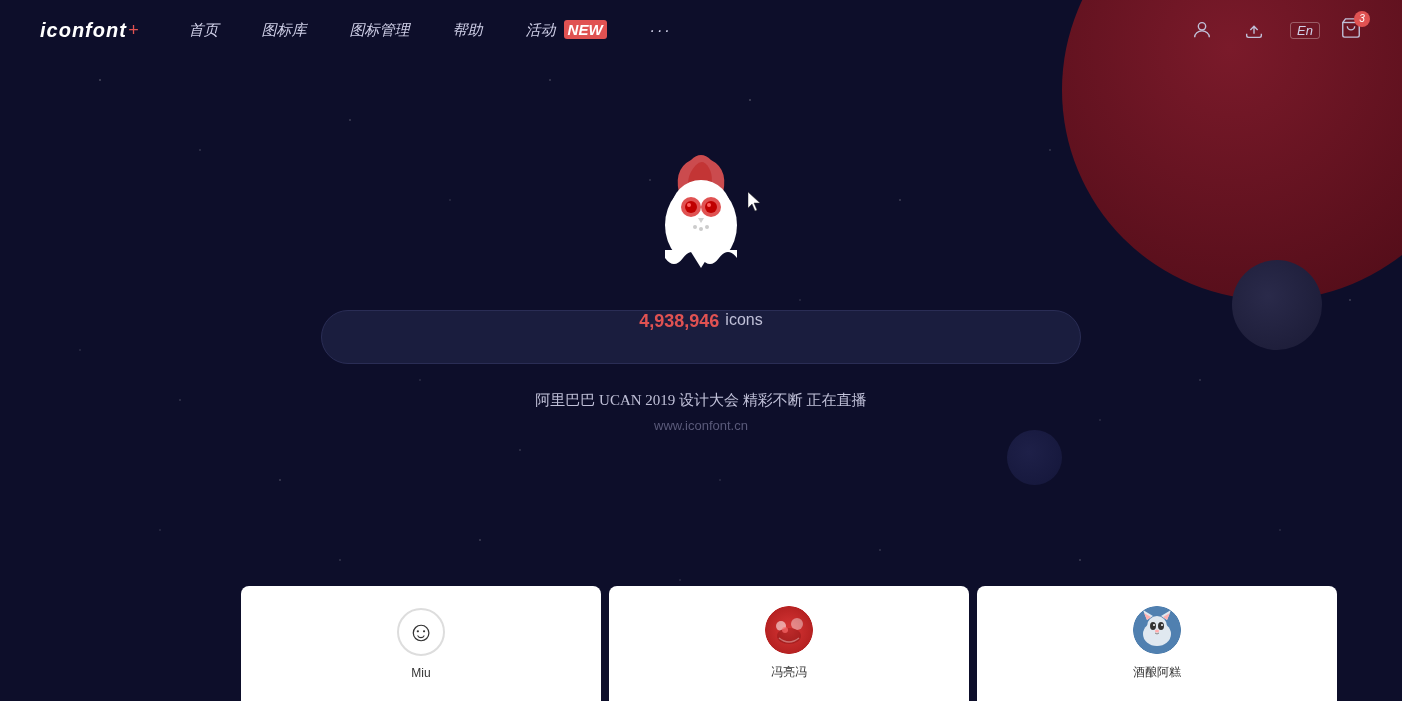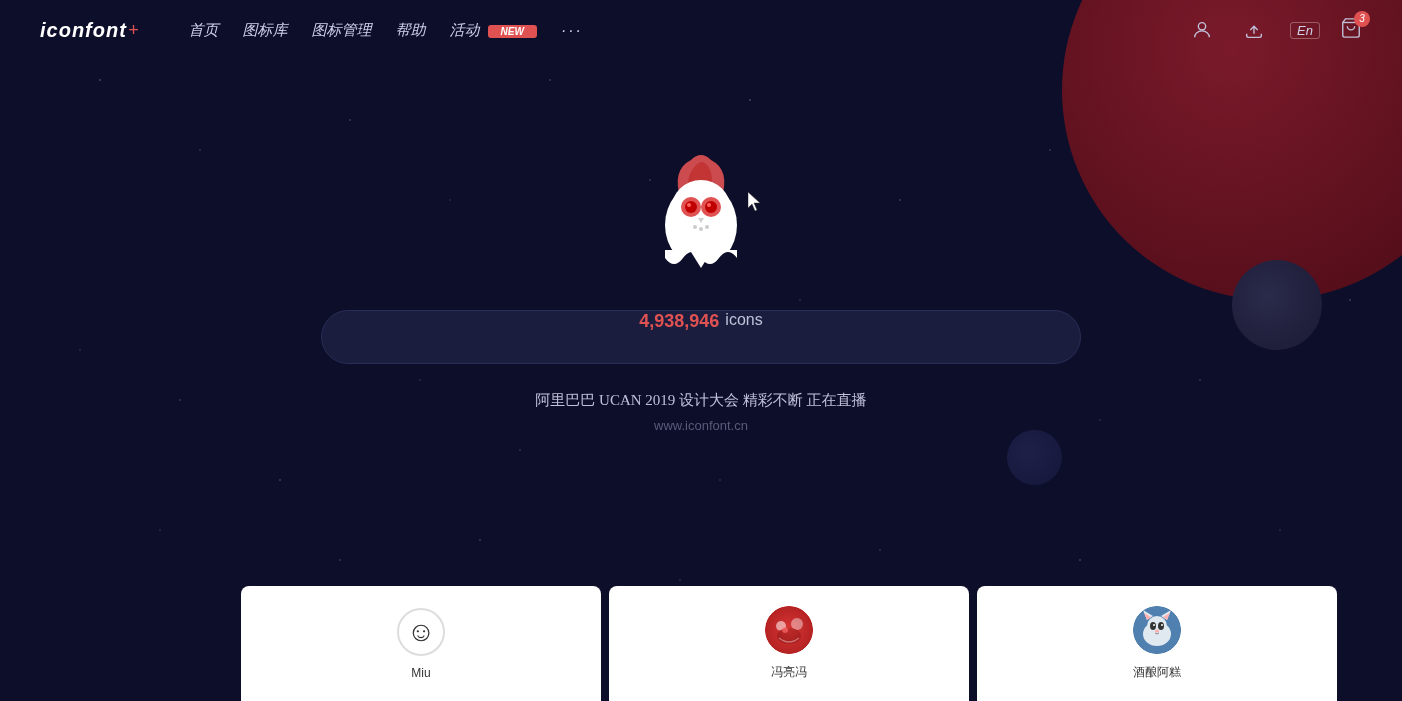--- a/index.html
+++ b/index.html
@@ -115,36 +115,36 @@
 
     .nav-logo-plus {
       color: #e05252;
       font-size: 18px;
       margin-left: 1px;
     }
 
     .nav-links {
       display: flex;
       align-items: flex-end;
-      gap: 24px;
+      gap: 43px;
       flex: 1;
     }
 
     .nav-link {
       color: #d0d0e8;
       font-size: 15px;
       text-decoration: none;
       cursor: pointer;
     }
 
     .nav-badge-new {
       background: #e05252;
       color: white;
-      font-size: 10px;
-      padding: 1px 13px;
+      font-size: 15px;
+      padding: 1px 4px;
       border-radius: 3px;
       margin-left: 4px;
       font-weight: bold;
     }
 
     .nav-dots {
       color: #d0d0e8;
       font-size: 16px;
       letter-spacing: 2px;
       cursor: pointer;

